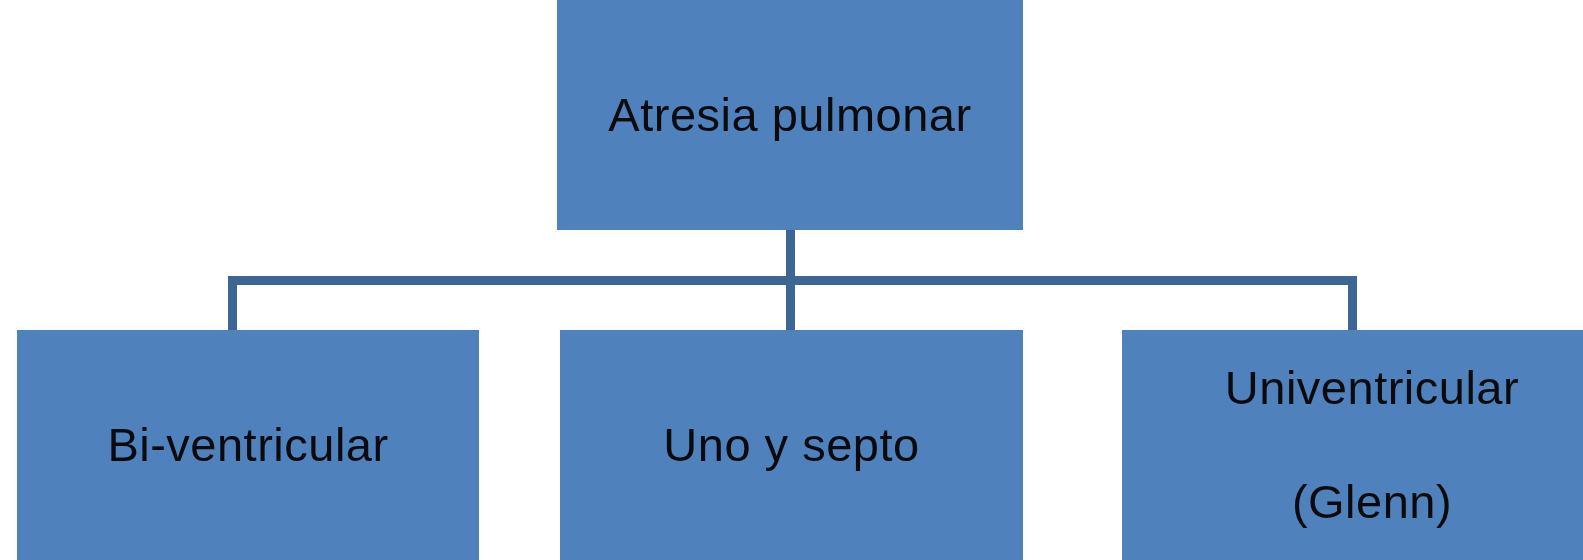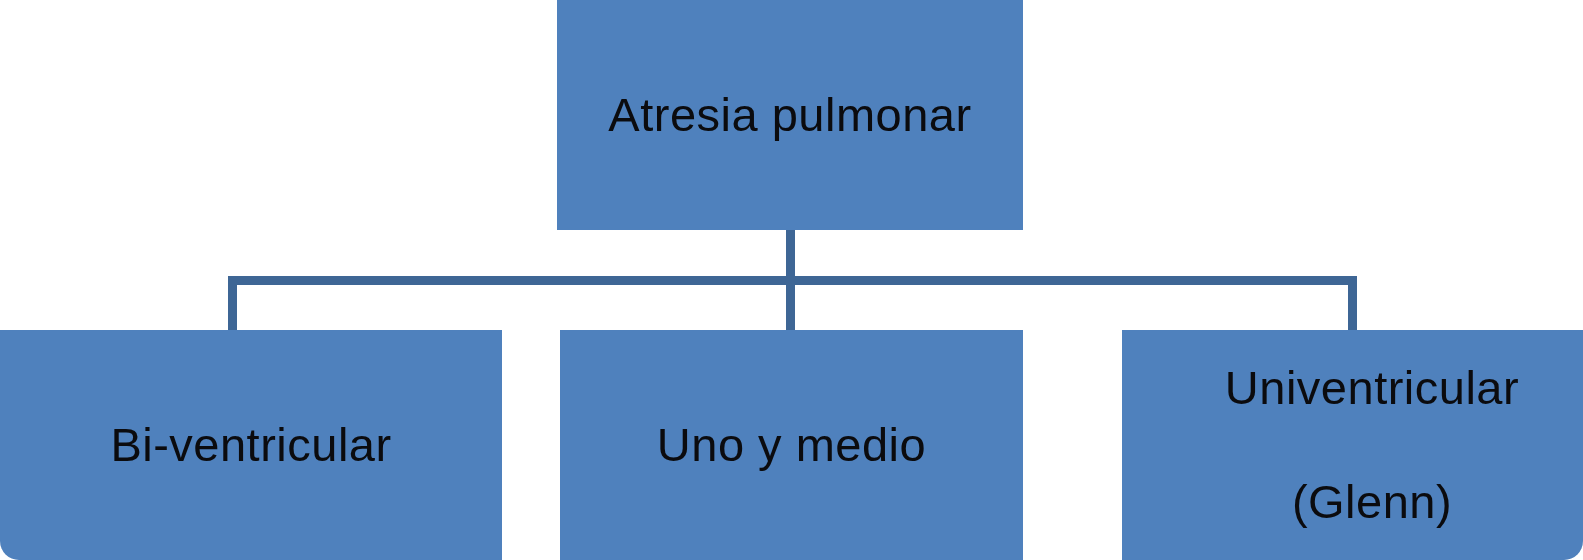--- a/index.html
+++ b/index.html
@@ -7,37 +7,36 @@
     padding: 0;
     background: var(--background, #FFFFFF);
   }
   .canvas {
     position: relative;
     width: 1583px;
     height: 560px;
     overflow: hidden;
     background: var(--background, #FFFFFF);
     font-family: "Liberation Sans", "DejaVu Sans", sans-serif;
-    border-radius: 19px;
   }
   .node {
     position: absolute;
     background: var(--node-fill, #4F81BD);
     color: var(--node-text, #0B0B0E);
     display: flex;
     flex-direction: column;
     align-items: center;
     justify-content: center;
     text-align: center;
     font-size: 47px;
     line-height: 78px;
     letter-spacing: 0.5px;
   }
   .node-root   { left: 557px;  top: 0;     width: 466px; height: 230px; }
-  .node-left   { left: 0;      top: 330px; width: 502px; height: 230px; }
+  .node-left   { left: 17px;      top: 330px; width: 462px; height: 230px; }
   .node-mid    { left: 560px;  top: 330px; width: 463px; height: 230px; }
   .node-right  { left: 1122px; top: 330px; width: 500px; height: 230px; gap: 36px; }
   .connector {
     position: absolute;
     background: var(--connector, #3E6695);
   }
   .conn-stem-center { left: 786px;  top: 230px; width: 9px;    height: 100px; }
   .conn-horizontal  { left: 228px;  top: 276px; width: 1129px; height: 9px;  }
   .conn-drop-left   { left: 228px;  top: 276px; width: 9px;    height: 54px; }
   .conn-drop-right  { left: 1348px; top: 276px; width: 9px;    height: 54px; }
@@ -55,21 +54,21 @@
 
   <div class="node node-root">
     <span class="node-line">Atresia pulmonar</span>
   </div>
 
   <div class="node node-left">
     <span class="node-line">Bi-ventricular</span>
   </div>
 
   <div class="node node-mid">
-    <span class="node-line">Uno y medio</span>
+    <span class="node-line">Uno y septo</span>
   </div>
 
   <div class="node node-right">
     <span class="node-line">Univentricular</span>
     <span class="node-line">(Glenn)</span>
   </div>
 
 </div>
 
 </body></html>

